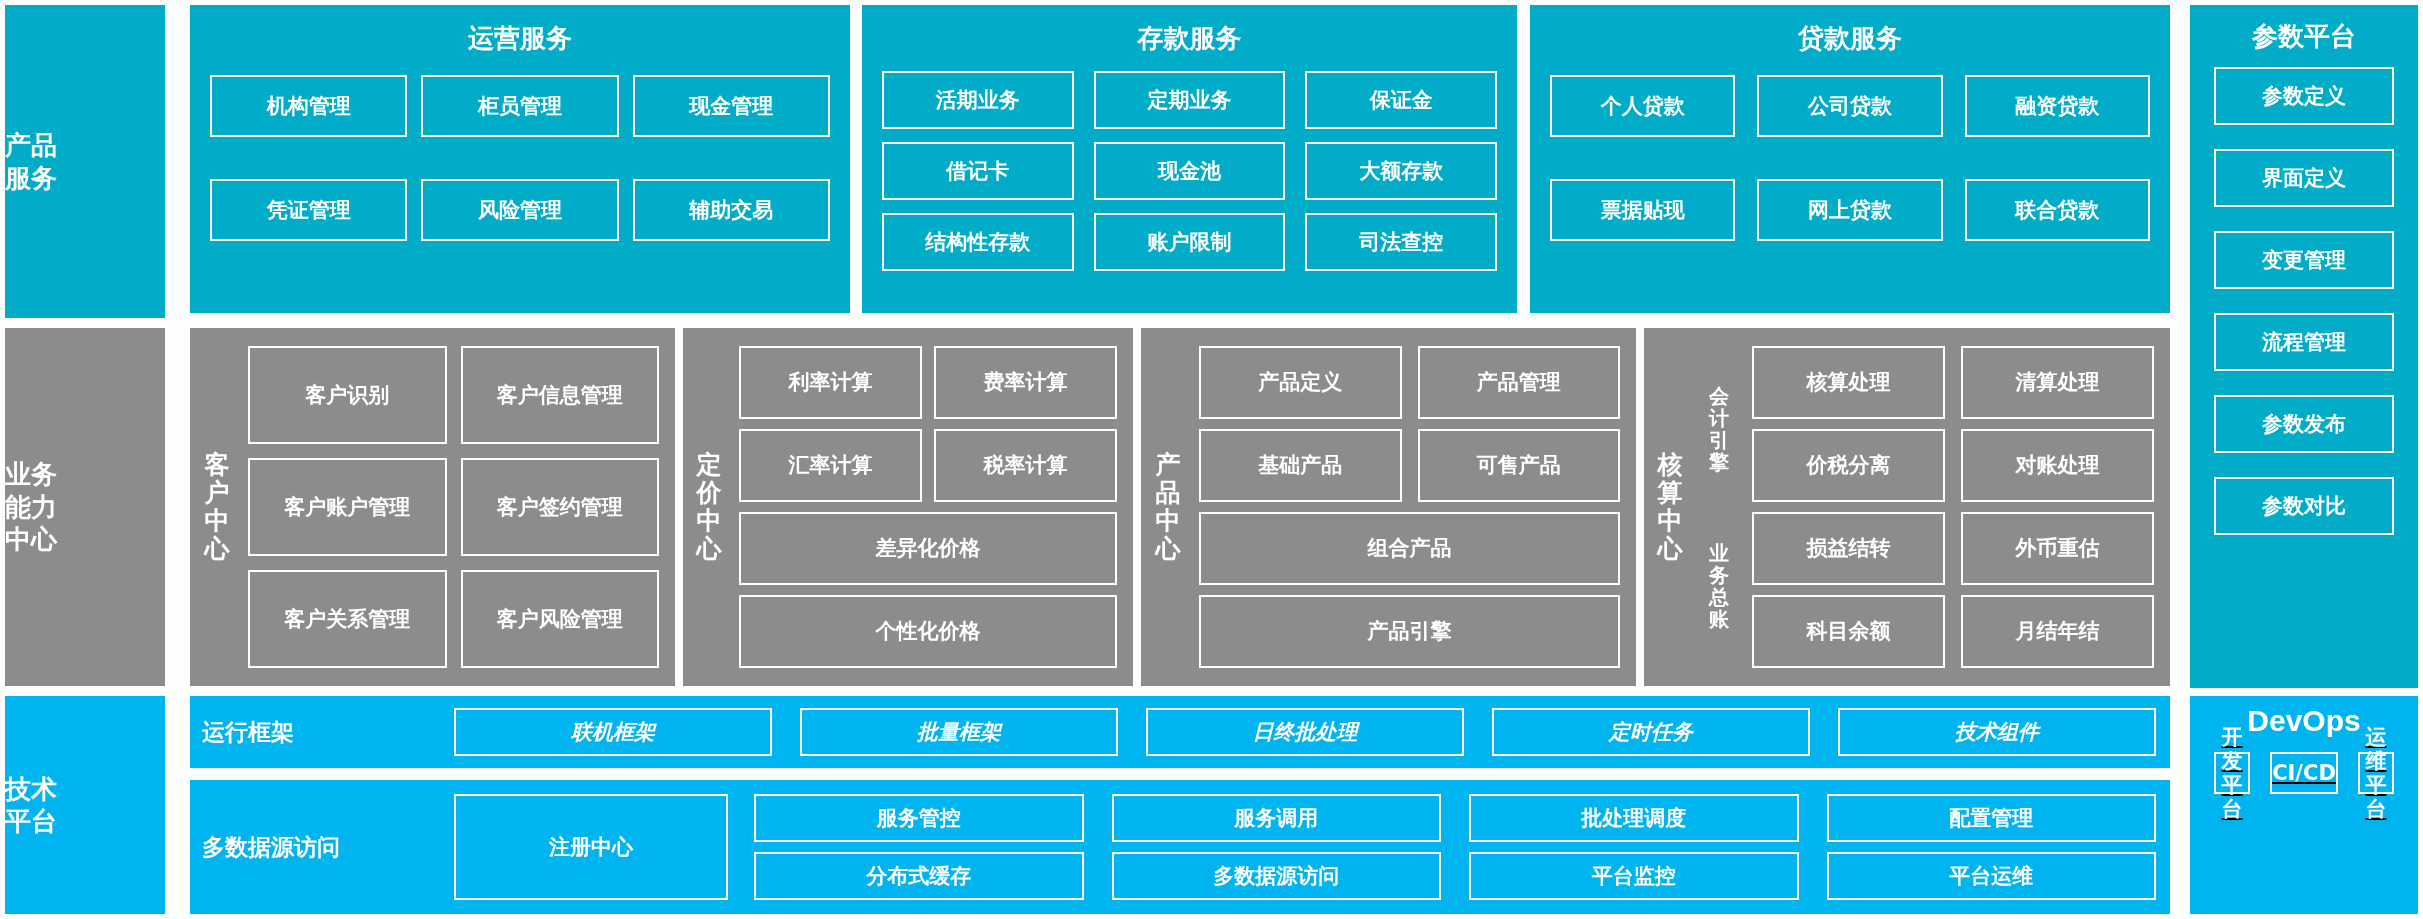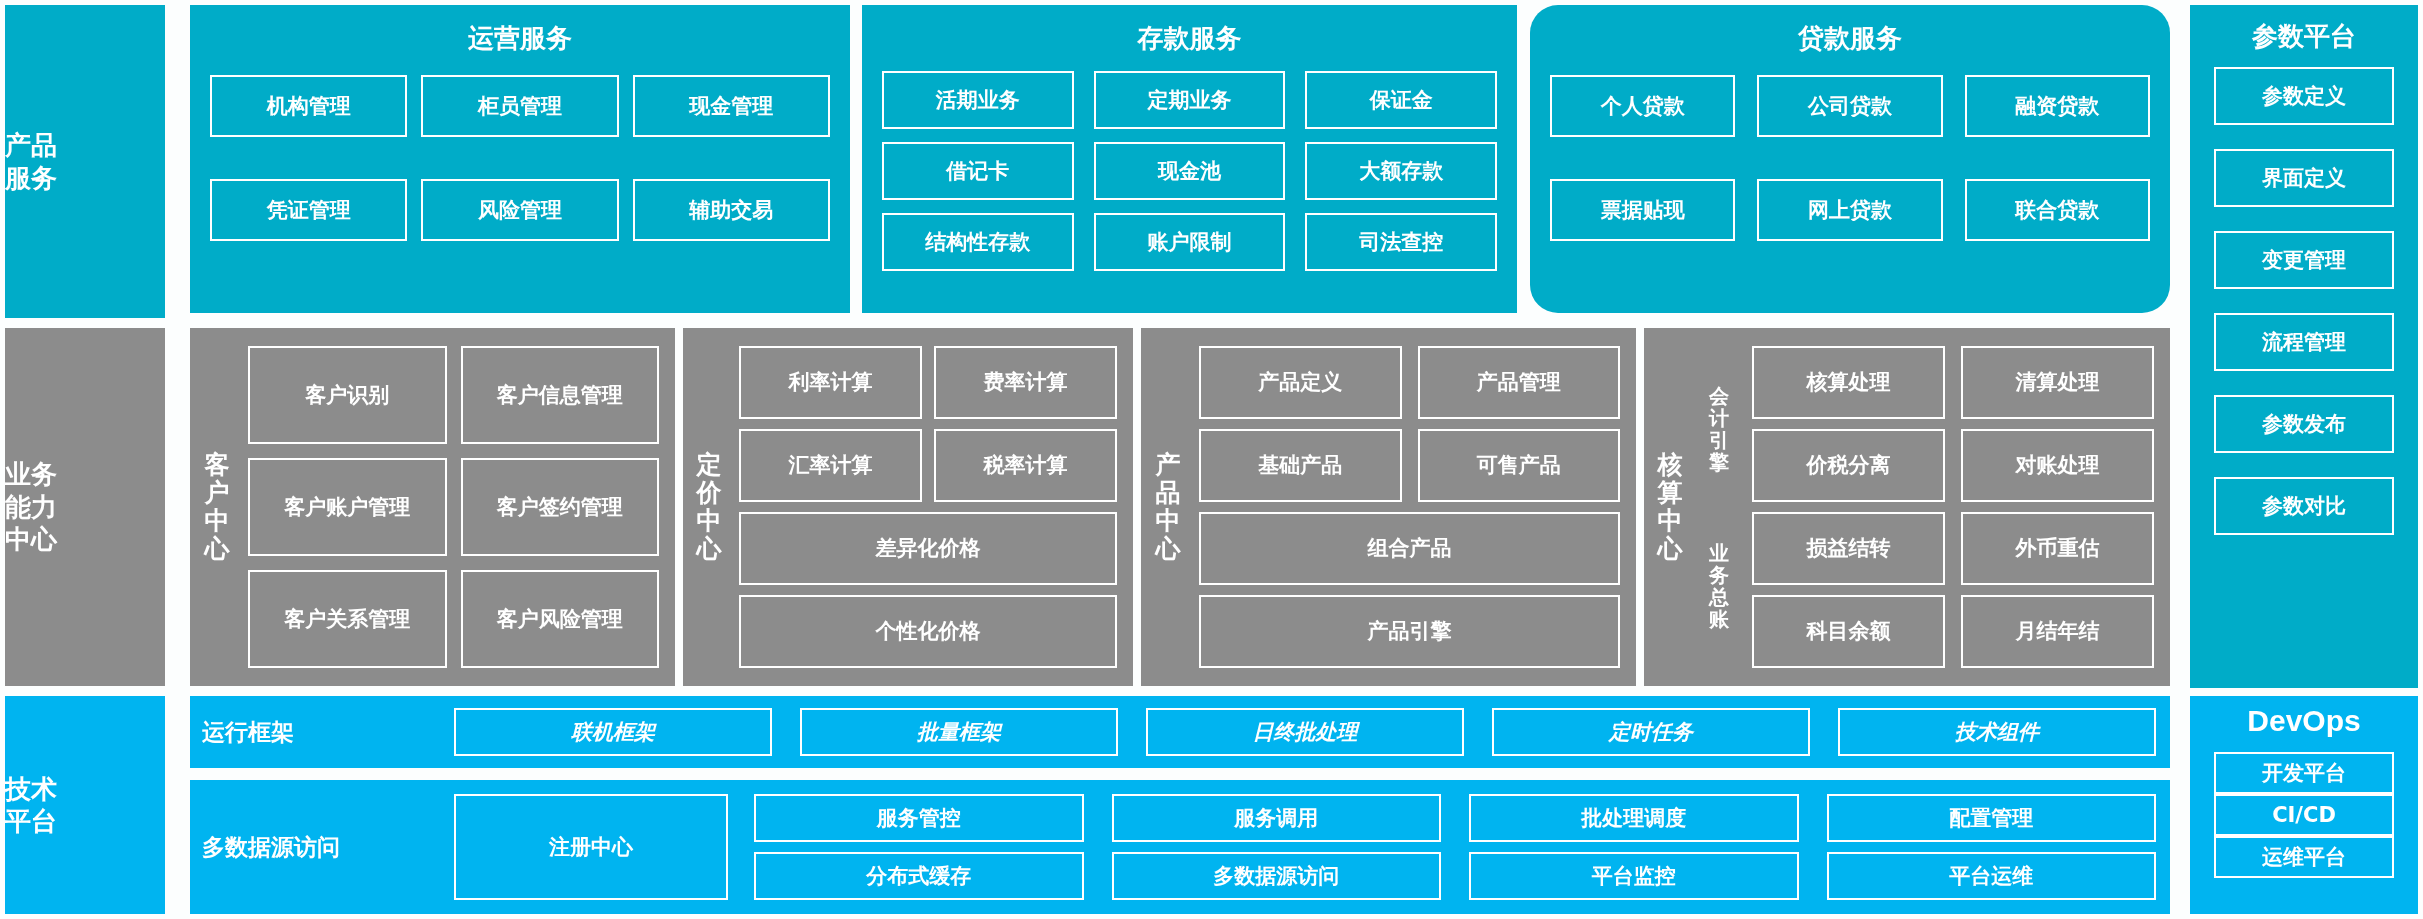--- a/index.html
+++ b/index.html
@@ -72,21 +72,21 @@
     text-align: center;
   }
   .vlabel-sm span { display: block; }
 
   
   .row1 { position: absolute; left: 0; top: 5px; width: 2423px; height: 313px; }
 
   .r1-side  { position: absolute; left: 5px;  top: 0; width: 160px; height: 313px; }
   .r1-g1    { position: absolute; left: 190px; top: 0; width: 660px; height: 308px; }
   .r1-g2    { position: absolute; left: 862px; top: 0; width: 655px; height: 308px; }
-  .r1-g3    { position: absolute; left: 1530px; top: 0; width: 640px; height: 308px; border-radius: 28px; }
+  .r1-g3    { position: absolute; left: 1530px; top: 0; width: 640px; height: 308px; }
   .r1-side2 { position: absolute; left: 2190px; top: 0; width: 228px; height: 683px; }
 
   .r1-g1 .group-title, .r1-g2 .group-title, .r1-g3 .group-title { margin-top: 16px; }
   .r1-side2 .group-title { margin-top: 14px; }
 
   .grid-ops  { position: absolute; left: 20px; top: 70px; width: 620px;
                display: grid; grid-template-columns: repeat(3, 1fr);
                gap: 14px 14px; }
   .grid-ops .chip { height: 62px; }
   .grid-ops .chip.r2 { margin-top: 28px; }
@@ -171,21 +171,21 @@
                   bottom: 14px; display: flex; flex-direction: row; gap: 26px; }
   .r3-reg { width: 274px; }
   .r3-bot-grid { flex: 1; display: grid; grid-template-columns: repeat(4, 1fr);
                  grid-template-rows: repeat(2, 1fr); gap: 10px 28px; }
 
   .r3-side2 { position: absolute; left: 2190px; top: 0; width: 228px; height: 218px; }
   .devops-title { color: #FFFFFF; font-weight: bold; font-size: 30px;
                   text-align: center; margin-top: 8px;
                   font-family: "Liberation Sans", sans-serif; }
   .devops-list { position: absolute; left: 24px; top: 56px; width: 180px;
-                 display: flex; flex-direction: column; gap: 0; }
+                 display: flex; gap: 20px; text-decoration: underline; }
   .devops-list .chip { height: 42px; font-size: 21px; }
 </style>
 </head>
 <body>
 
 <div class="canvas">
 
   <div class="row1">
 
     <div class="r1-side teal band-label">

